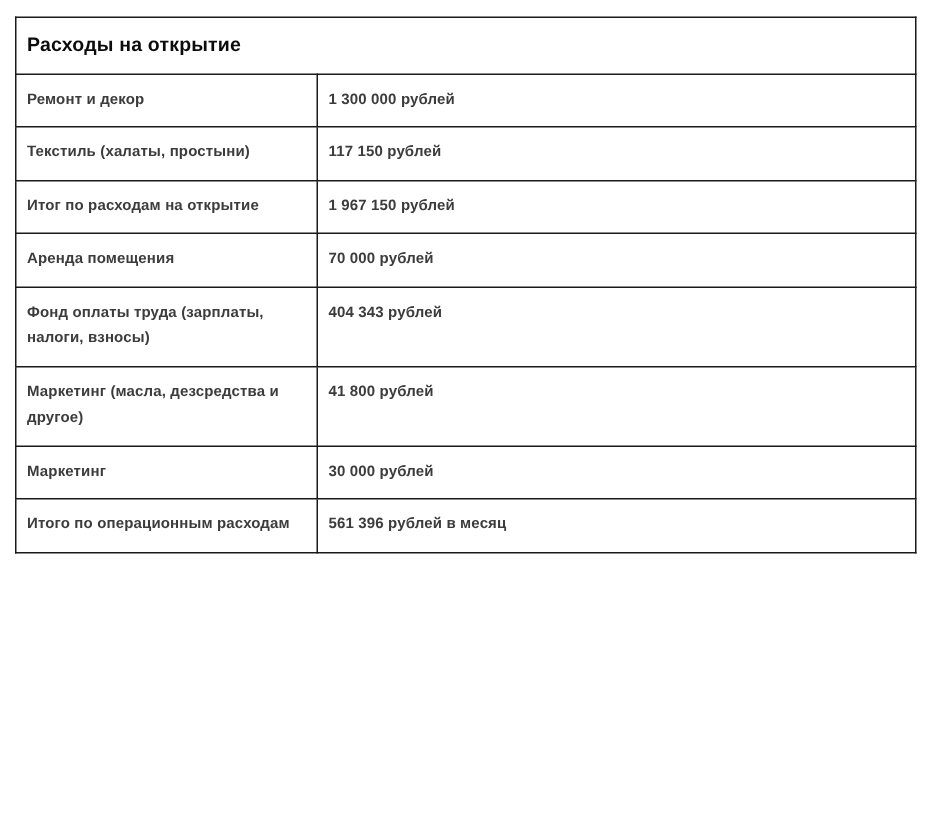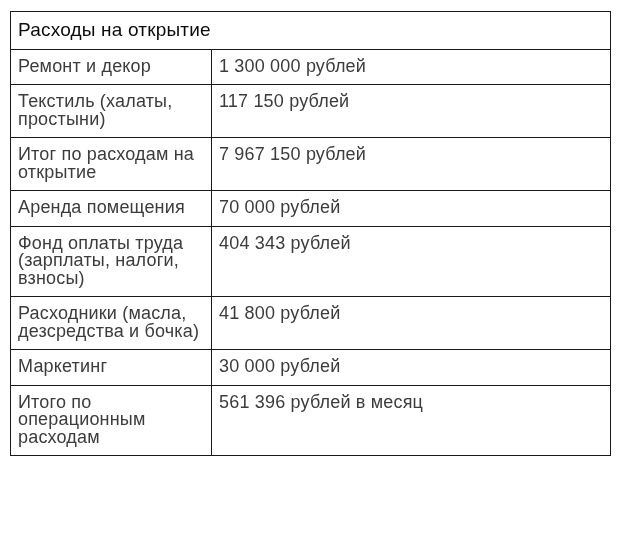--- a/index.html
+++ b/index.html
@@ -33,32 +33,32 @@
     background: #ffffff;
   }
 
   .budget-table col.c-label { width: 201px; }
   .budget-table col.c-value { width: 399px; }
 
   .budget-table td {
     border: 1px solid #1a1a1a;
     padding: 8px 7px 9px 7px;
     vertical-align: top;
-    font-size: 18px;
+    font-size: 10px;
     line-height: 17.5px;
     color: #3c3c3c;
-    font-weight: 400;
+    font-weight: 700;
     letter-spacing: 0.01em;
     word-wrap: break-word;
   }
 
   .budget-table tr.section-row td {
-    font-weight: normal;
+    font-weight: bold;
     color: #0c0c0c;
-    font-size: 19px;
+    font-size: 13px;
     padding-top: 9px;
     padding-bottom: 10px;
   }
 
   .budget-table td.value-cell {
     padding-left: 7px;
   }
 
   
   .misspelled {
@@ -89,32 +89,32 @@
         <tr>
           <td class="label-cell">Ремонт и декор</td>
           <td class="value-cell">1 300 000 рублей</td>
         </tr>
         <tr>
           <td class="label-cell">Текстиль (халаты, простыни)</td>
           <td class="value-cell">117 150 рублей</td>
         </tr>
         <tr>
           <td class="label-cell">Итог по расходам на открытие</td>
-          <td class="value-cell">7 967 150 рублей</td>
+          <td class="value-cell">1 967 150 рублей</td>
         </tr>
         <tr>
           <td class="label-cell">Аренда помещения</td>
           <td class="value-cell">70 000 рублей</td>
         </tr>
         <tr>
           <td class="label-cell">Фонд оплаты труда (зарплаты, налоги, взносы)</td>
           <td class="value-cell">404 343 рублей</td>
         </tr>
         <tr>
-          <td class="label-cell">Расходники (масла, дезсредства и бочка)</td>
+          <td class="label-cell">Маркетинг (масла, дезсредства и другое)</td>
           <td class="value-cell">41 800 рублей</td>
         </tr>
         <tr>
           <td class="label-cell">Маркетинг</td>
           <td class="value-cell">30 000 рублей</td>
         </tr>
         <tr>
           <td class="label-cell">Итого по операционным расходам</td>
           <td class="value-cell">561 396 рублей в месяц</td>
         </tr>

